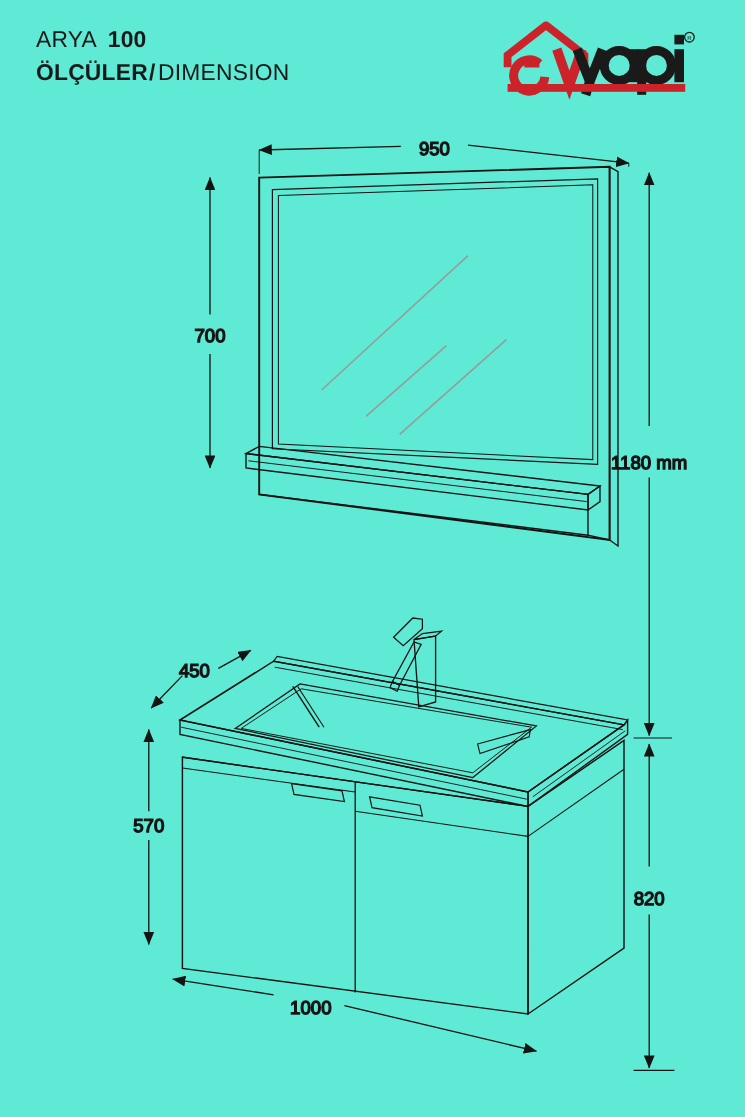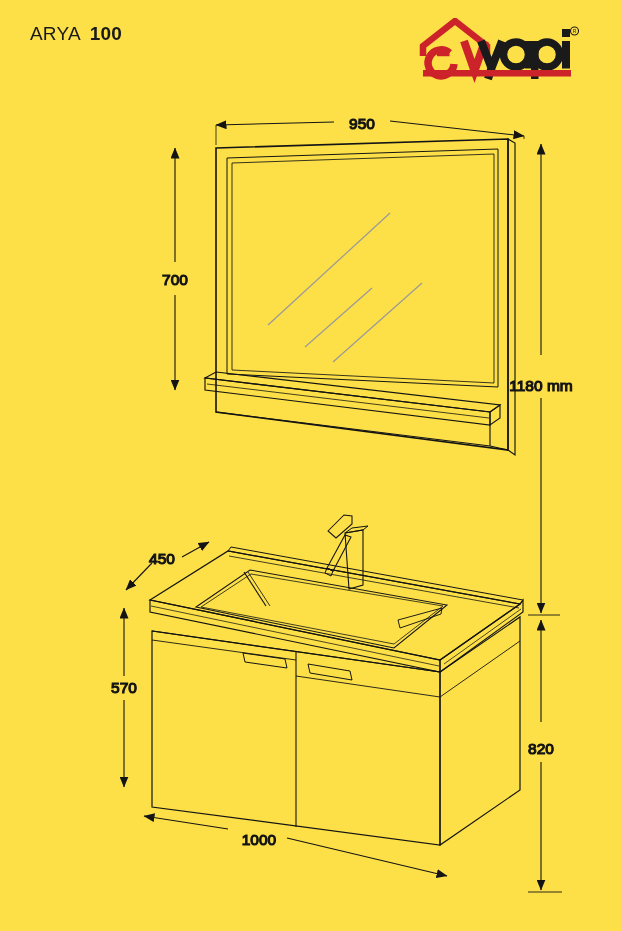--- a/index.html
+++ b/index.html
@@ -12,21 +12,21 @@
     height: 931px;
     font-family: "Liberation Sans", sans-serif;
     color: #1a1a1a;
     overflow: hidden;
     position: relative;
   }
   #sheet {
     position: relative;
     width: 621px;
     height: 931px;
-    background: #fde047;
+    background: #5eead4;
   }
 
   
   #header {
     position: absolute;
     left: 0; top: 0;
     width: 621px; height: 100px;
   }
   .title-block {
     position: absolute;
@@ -72,20 +72,23 @@
 </head>
 <body>
 
 <div id="sheet">
 
   <div id="header">
 
     <div class="title-block">
       <div class="title-line1">
         <span class="model-name">ARYA</span><span class="model-num">100</span>
+      </div>
+      <div class="title-line2">
+        <span class="tr">ÖLÇÜLER</span><span class="sep">/</span><span class="en">DIMENSION</span>
       </div>
     </div>
 
     <svg id="logo" viewBox="0 0 330 132">
 
       <g>
         <path d="M10 76 L10 56 L74 6 L138 56 L138 72" fill="none" stroke="#cc2229" stroke-width="13" stroke-linejoin="miter"></path>
       </g>
 
       <g>

